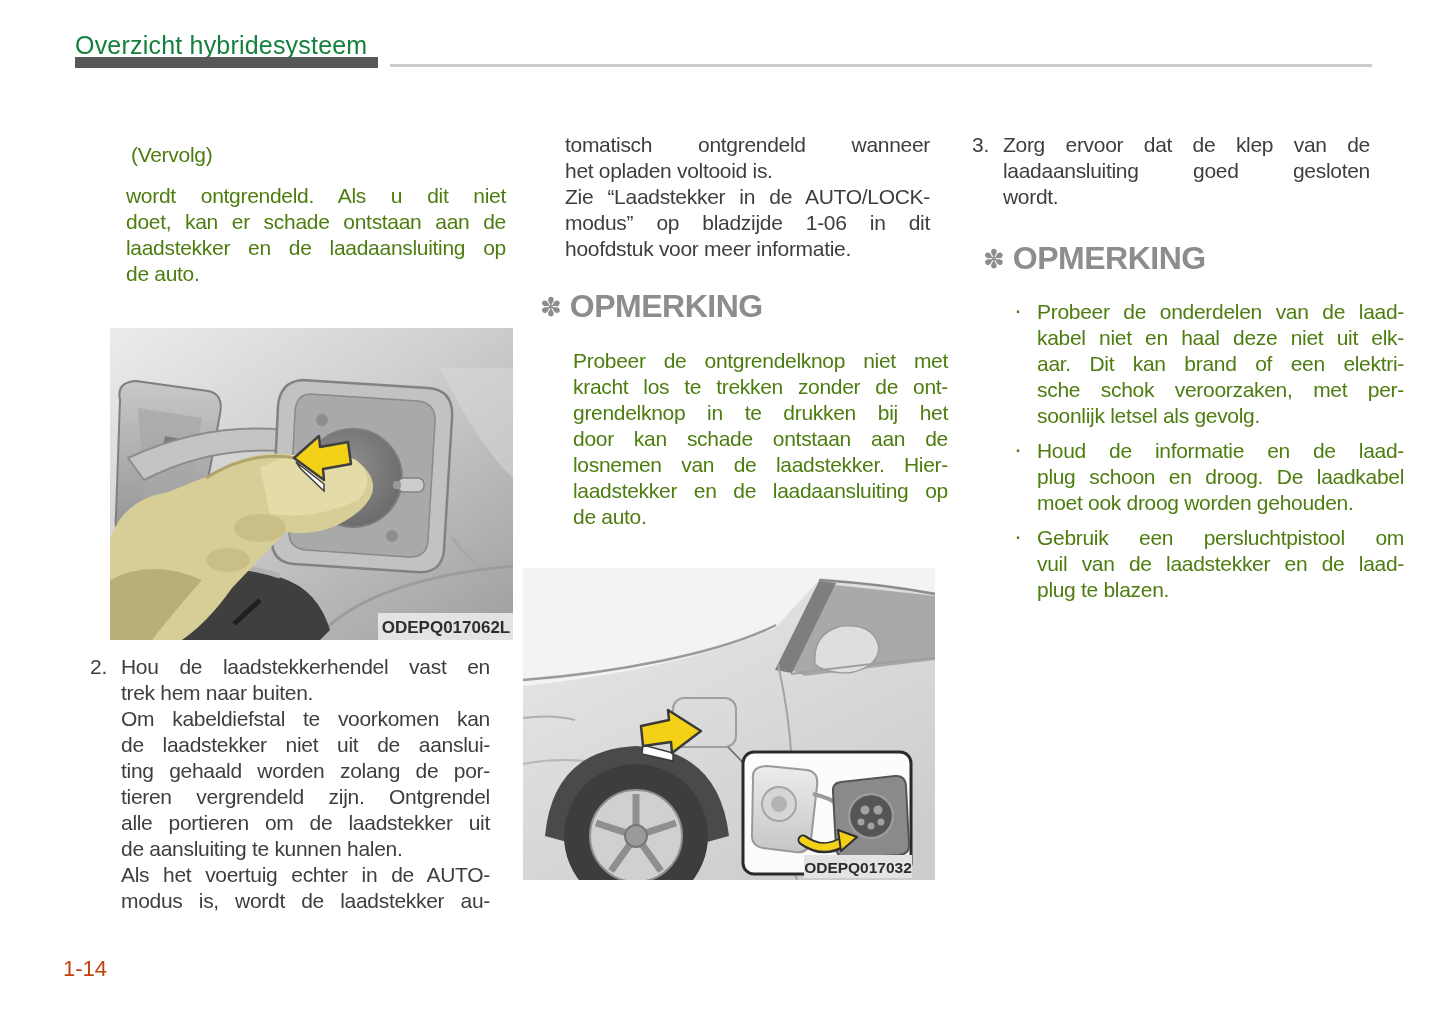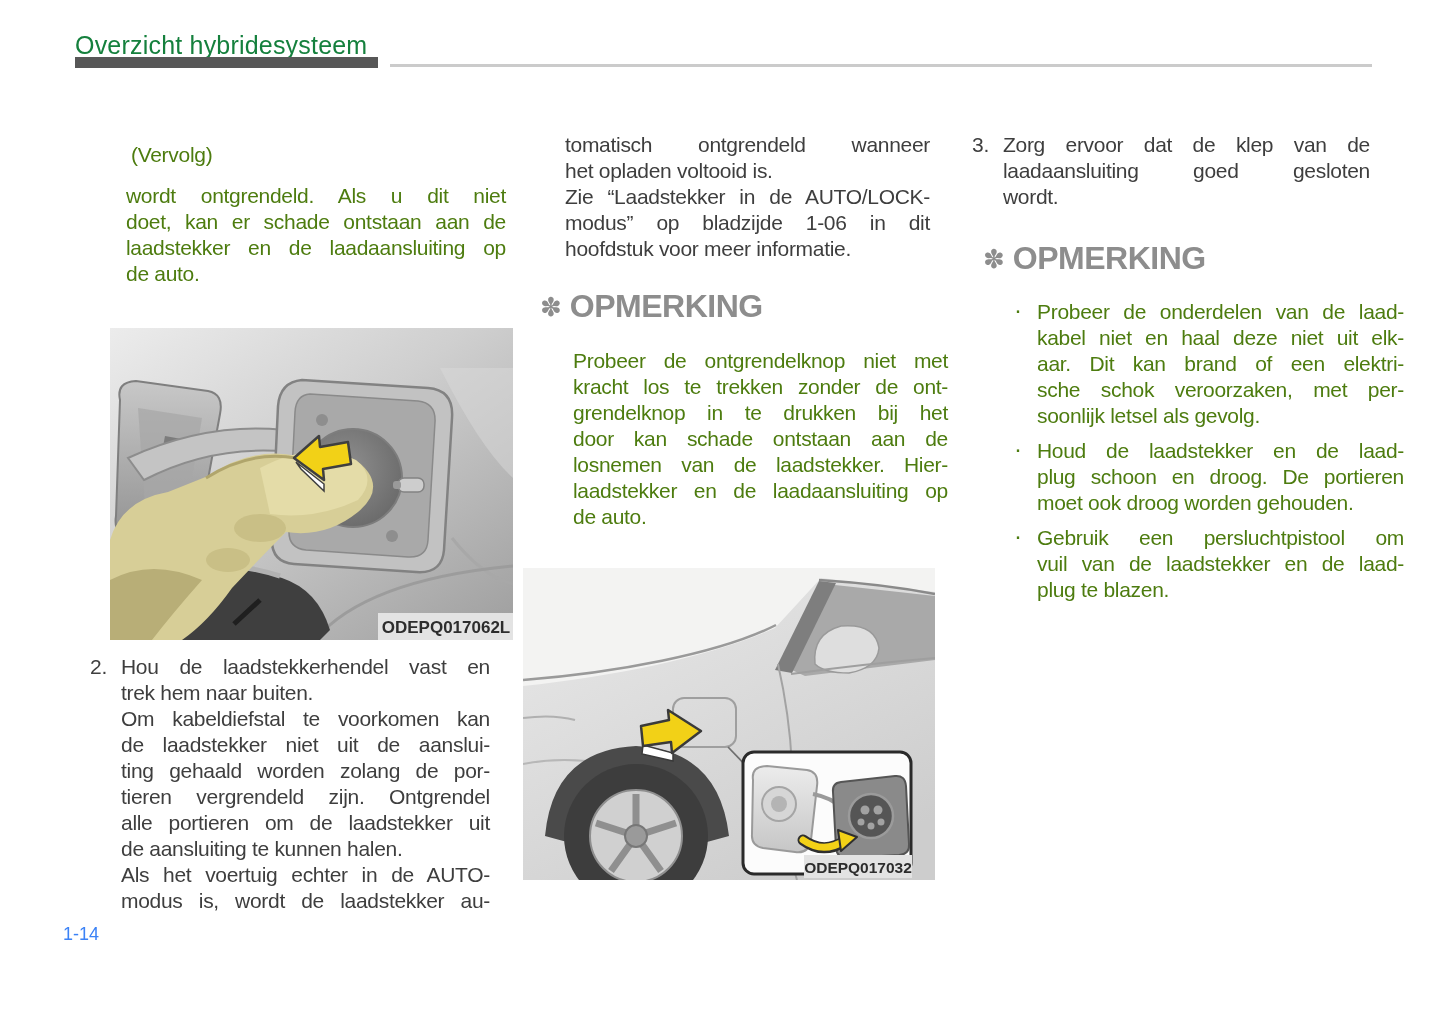--- a/index.html
+++ b/index.html
@@ -21,21 +21,21 @@
   .step{position:absolute;}
   .step-num{position:absolute;left:-31px;top:0;line-height:26px;}
   .bullet-item{position:relative;margin-bottom:9px;}
   .bullet-dot{position:absolute;left:0;top:-2px;font-size:24px;line-height:26px;}
   .bullet-text{margin-left:23px;width:367px;}
   .note-header{display:flex;align-items:center;gap:8px;color:#8d8d8d;}
   .note-star{font-size:26px;line-height:26px;font-family:"DejaVu Sans",sans-serif;}
   .note-title{font-size:32px;font-weight:bold;letter-spacing:-0.5px;}
   .figure{position:absolute;}
   .figure svg{display:block;}
-  .page-number{left:63px;top:924px;font-size:18px;color:#3b82f6;letter-spacing:0;}
+  .page-number{left:63px;top:956px;font-size:22px;color:#c2410c;letter-spacing:0;}
 </style>
 </head>
 <body>
 
 <div class="page">
 
   <div class="abs header-title">Overzicht hybridesysteem</div>
   <div class="abs header-bar"></div>
   <div class="abs header-rule"></div>
 
@@ -273,22 +273,22 @@
           <div class="tline">Probeer de onderdelen van de laad-</div>
           <div class="tline">kabel niet en haal deze niet uit elk-</div>
           <div class="tline">aar. Dit kan brand of een elektri-</div>
           <div class="tline">sche schok veroorzaken, met per-</div>
           <div class="tline last">soonlijk letsel als gevolg.</div>
         </div>
     </div>
     <div class="bullet-item">
       <span class="bullet-dot">·</span>
       <div class="bullet-text lines">
-          <div class="tline">Houd de laadstekker en de laad-</div>
-          <div class="tline">plug schoon en droog. De portieren</div>
+          <div class="tline">Houd de informatie en de laad-</div>
+          <div class="tline">plug schoon en droog. De laadkabel</div>
           <div class="tline last">moet ook droog worden gehouden.</div>
         </div>
     </div>
     <div class="bullet-item">
       <span class="bullet-dot">·</span>
       <div class="bullet-text lines">
           <div class="tline">Gebruik een persluchtpistool om</div>
           <div class="tline">vuil van de laadstekker en de laad-</div>
           <div class="tline last">plug te blazen.</div>
         </div>

